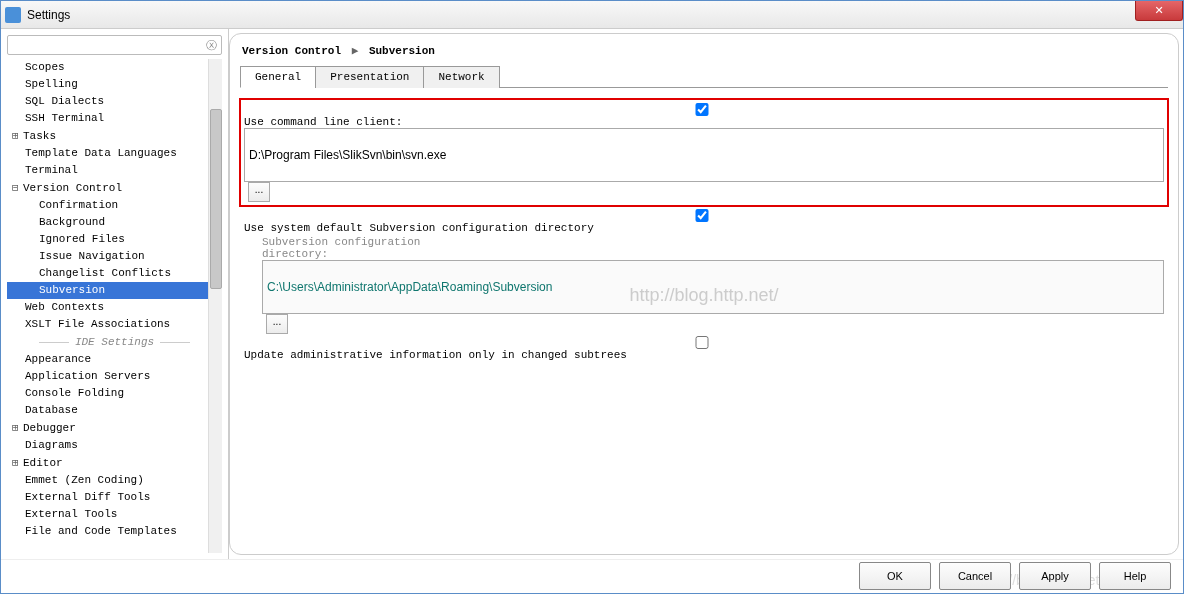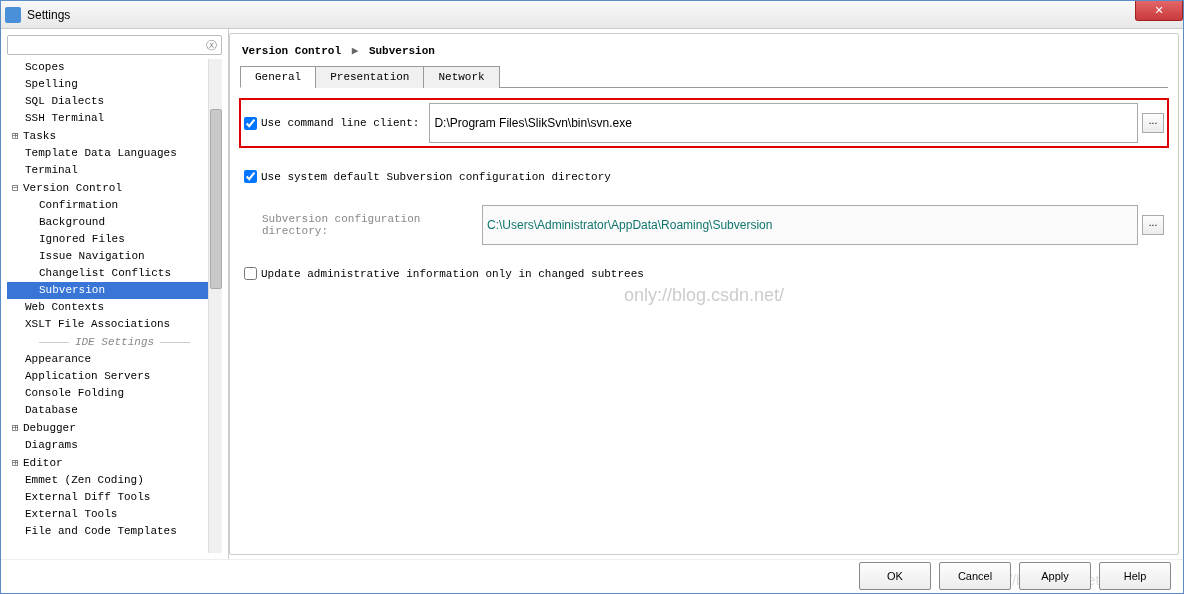--- a/index.html
+++ b/index.html
@@ -14,28 +14,28 @@
 .clear-icon { color: #888; cursor: pointer; font-size: 11px; }
 .tree { flex: 1; overflow-y: auto; border: none; position: relative; }
 .tree-scrollbar { position: absolute; right: 0; top: 0; width: 14px; height: 100%; background: #f0f0f0; border-left: 1px solid #ddd; }
 .tree-thumb { width: 12px; height: 180px; background: #c8c8c8; border: 1px solid #aaa; border-radius: 2px; margin: 50px auto 0; }
 .item { padding: 1px 2px 1px 18px; white-space: nowrap; cursor: pointer; line-height: 15px; }
 .item.l2 { padding-left: 32px; }
 .item.selected { background: #3875d7; color: #fff; }
 .item .exp { display: inline-block; width: 11px; margin-left: -13px; color: #666; font-family: monospace; }
 .section-label { text-align: center; color: #888; font-style: italic; padding: 3px 0; }
 .section-label::before, .section-label::after { content: ""; display: inline-block; width: 30px; border-top: 1px solid #ccc; vertical-align: middle; margin: 0 6px; }
-.main { flex: 1; padding: 6px 10px; display: flex; flex-direction: column; border: 1px solid #ccc; margin: 4px 4px 4px 0; border-radius: 2px; }
+.main { flex: 1; padding: 6px 10px; display: flex; flex-direction: column; border: 1px solid #ccc; margin: 4px 4px 4px 0; border-radius: 12px; }
 .breadcrumb { font-weight: bold; padding: 4px 2px 8px; }
 .breadcrumb .sep { color: #666; font-weight: normal; margin: 0 4px; }
 .tabs { display: flex; border-bottom: 1px solid #999; }
 .tab { padding: 4px 14px; border: 1px solid #999; border-bottom: none; background: #f0f0f0; margin-right: -1px; cursor: pointer; position: relative; top: 1px; }
 .tab.active { background: #fff; border-bottom: 1px solid #fff; }
 .panel { flex: 1; padding: 10px 4px; display: flex; flex-direction: column; position: relative; }
-.row { display: flex; align-items: center; margin-bottom: 22px; }
+.row { display: flex; margin-bottom: 2px; flex-direction: column; }
 .row.highlighted { border: 2px solid #e00000; padding: 3px; margin-left: -5px; margin-right: -5px; }
 .chk { margin-right: 4px; }
 .lbl { margin-right: 10px; }
 .lbl.muted { color: #888; }
 .txt { flex: 1; border: 1px solid #aaa; padding: 19px 4px; font-family: "Segoe UI", Tahoma, sans-serif; font-size: 12px; height: 20px; }
 .txt[disabled] { background: #fafafa; color: #0f766e; }
 .dots-btn { width: 22px; height: 20px; border: 1px solid #aaa; background: linear-gradient(#fdfdfd,#ececec); margin-left: 4px; text-align: center; line-height: 14px; cursor: pointer; font-family: Arial; font-size: 10px; }
 .indent { margin-left: 18px; }
 .watermark { position: absolute; top: 45%; left: 50%; transform: translate(-50%,-50%); color: #ccc; font-family: Arial; font-size: 18px; pointer-events: none; }
 .bottom-row { display: flex; align-items: center; margin-top: auto; padding-top: 10px; }
@@ -124,21 +124,21 @@
         <span class="lbl muted" style="width:210px">Subversion configuration directory:</span>
         <input class="txt" disabled="" value="C:\Users\Administrator\AppData\Roaming\Subversion" style="">
         <div class="dots-btn">...</div>
       </div>
 
       <div class="row">
         <input type="checkbox" class="chk" style="">
         <span class="lbl">Update administrative information only in changed subtrees</span>
       </div>
 
-      <div class="watermark">only://blog.csdn.net/</div>
+      <div class="watermark">http://blog.http.net/</div>
 
     </div>
   </div>
 </div>
 
 <div class="footer">
   <button class="btn">OK</button>
   <button class="btn">Cancel</button>
   <button class="btn">Apply</button>
   <button class="btn">Help</button>

